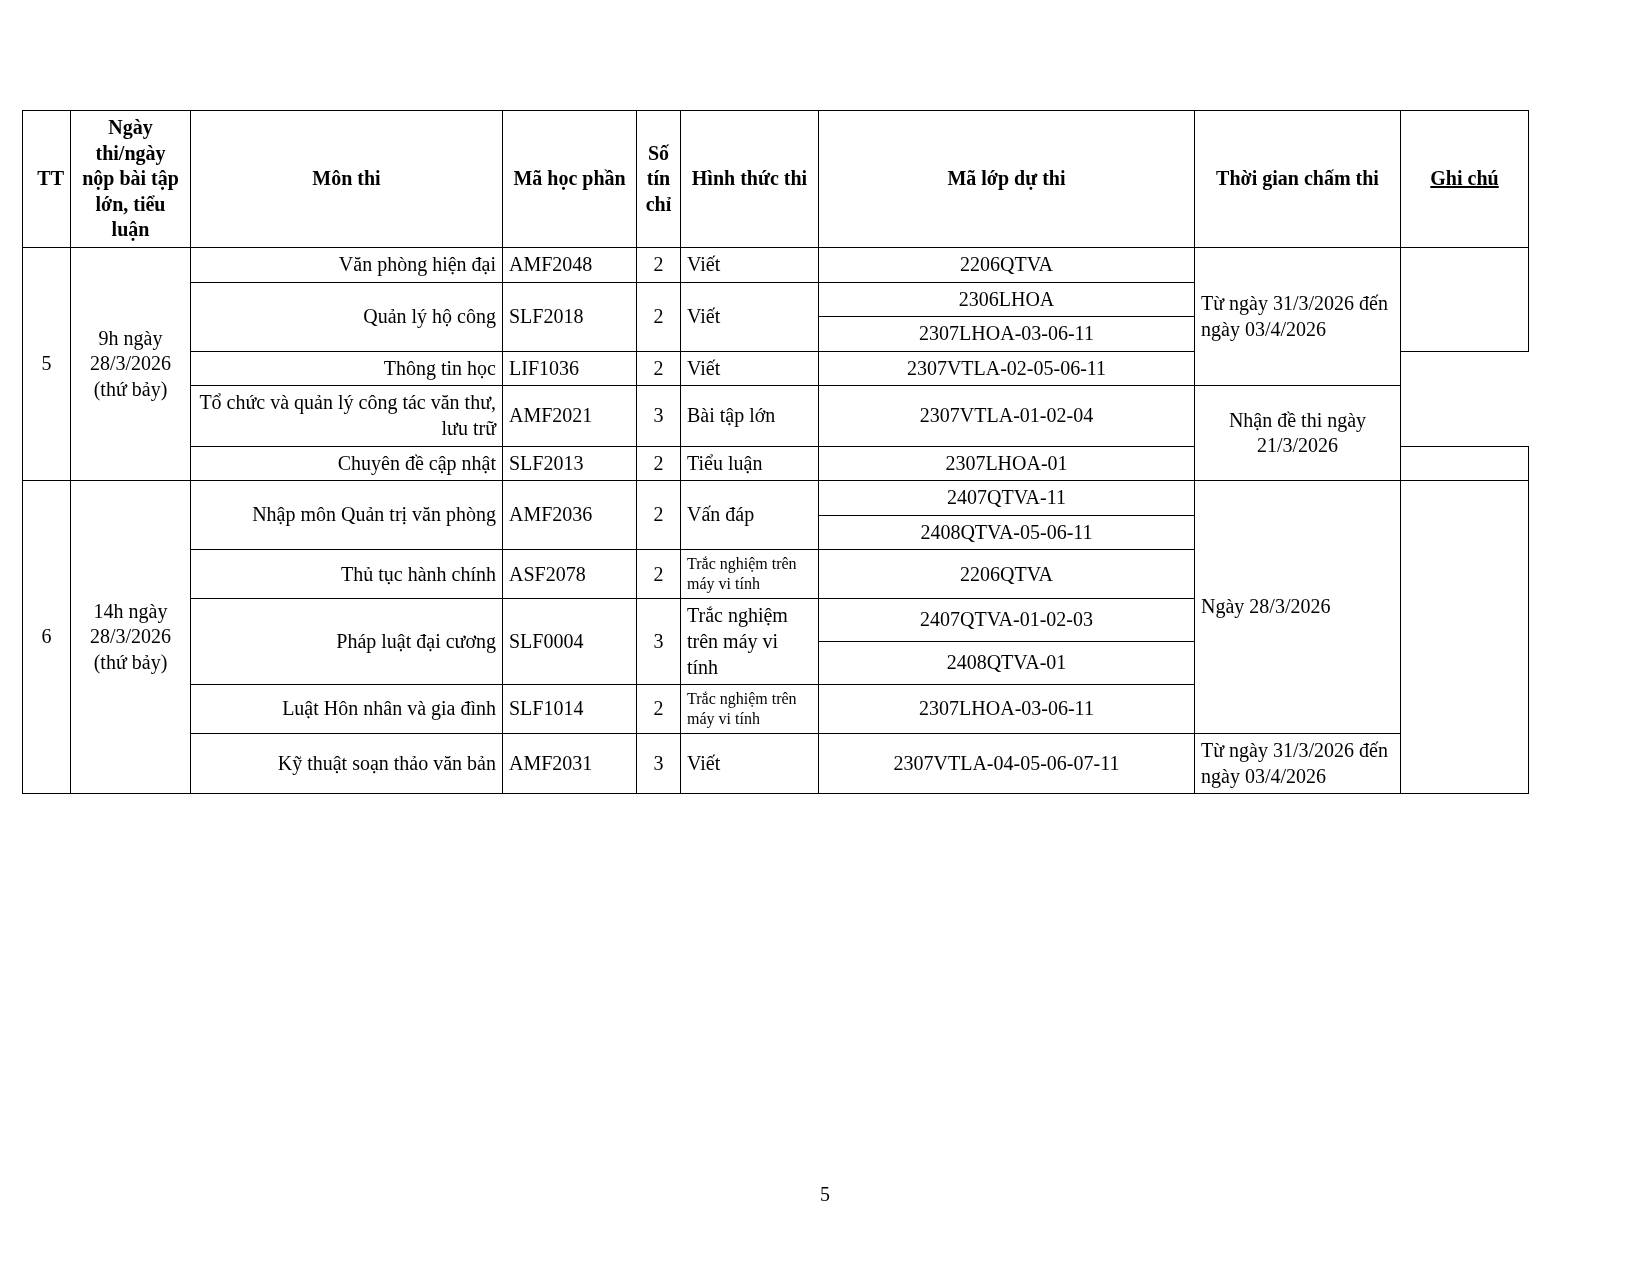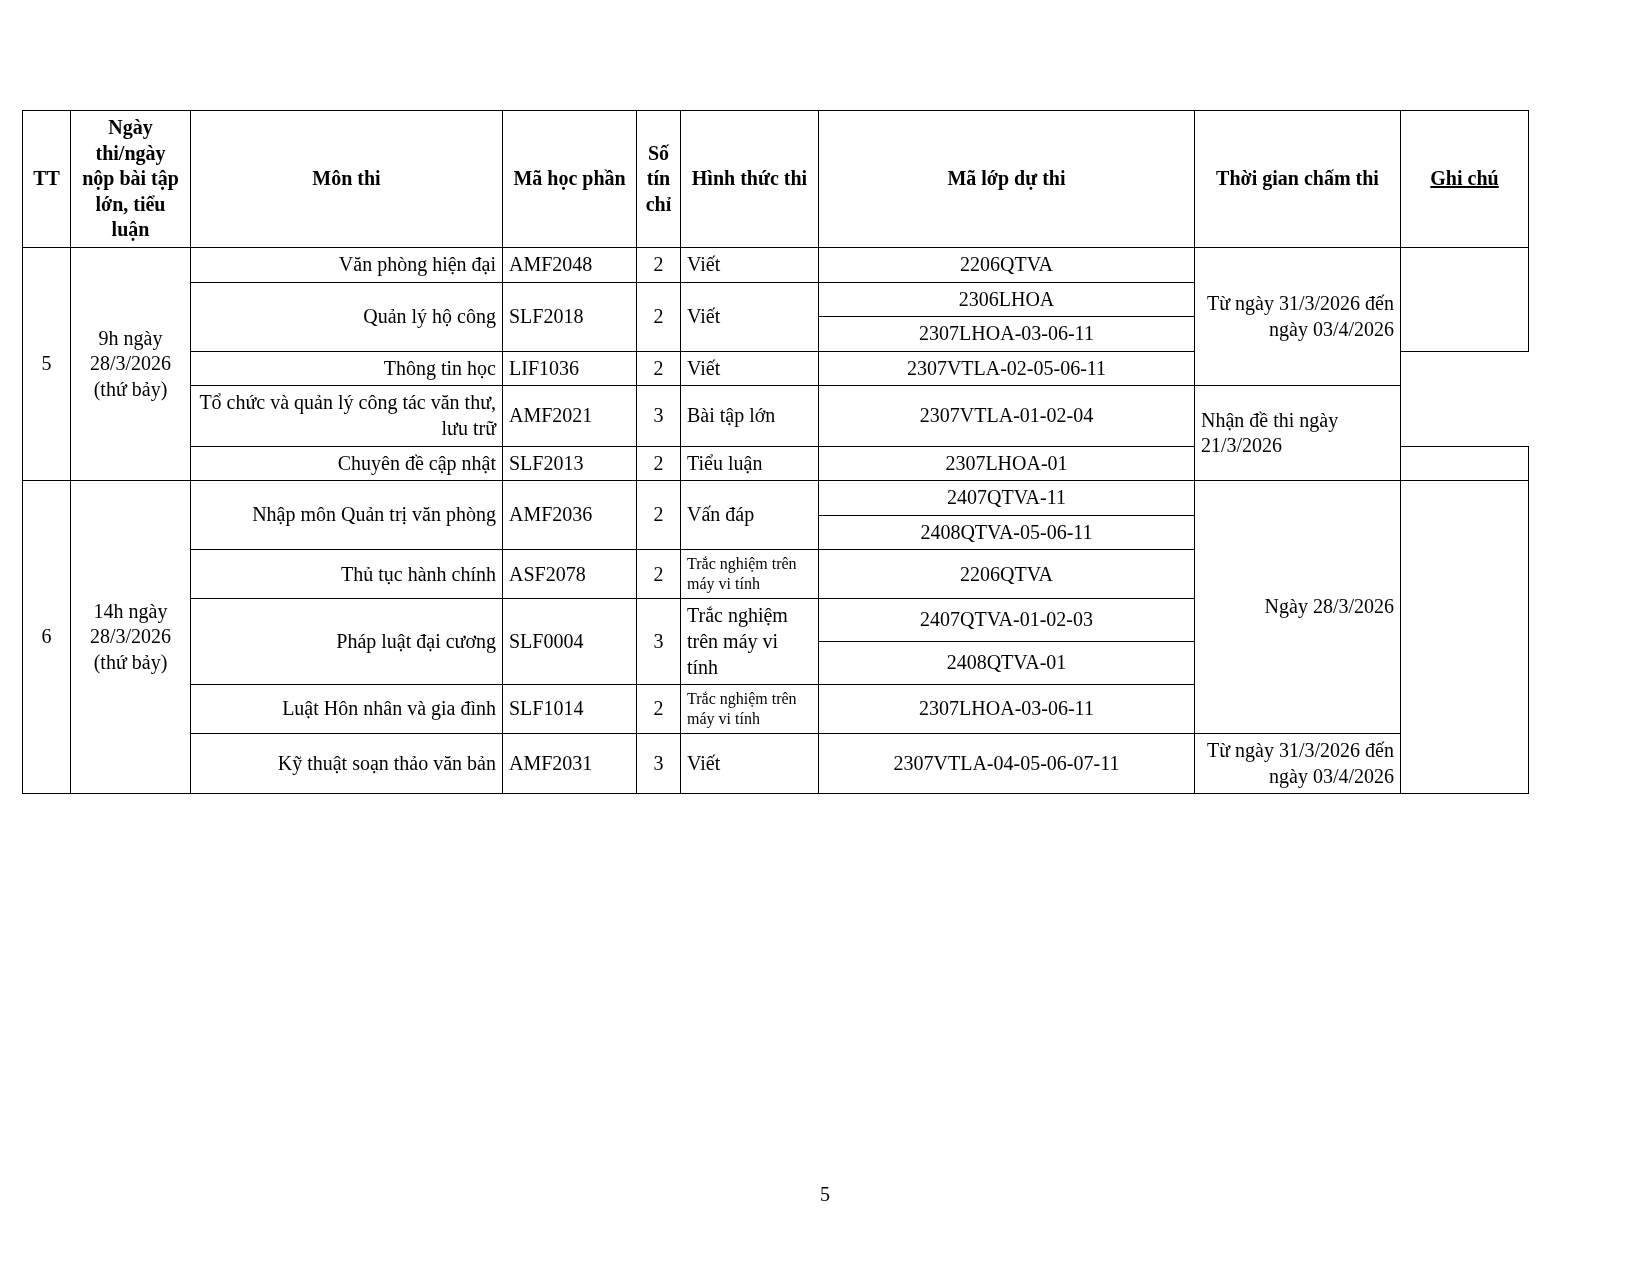--- a/index.html
+++ b/index.html
@@ -37,40 +37,40 @@
     line-height: 1.28;
     box-sizing: border-box;
   }
   
   thead th {
     font-weight: bold;
     text-align: center;
     font-size: 20px;
     padding: 8px 4px;
   }
-  th.h-tt { width: 48px; }
+  th.h-tt { width: 48px; text-align: right; }
   th.h-date { width: 120px; }
   th.h-subject { width: 312px; }
   th.h-code { width: 134px; }
   th.h-credits { width: 44px; }
   th.h-form { width: 138px; }
   th.h-class { width: 376px; }
   th.h-grading { width: 206px; }
   th.h-note { width: 128px; text-decoration: underline; }
 
   td.c-tt { text-align: center; font-size: 21px; }
   td.c-date { text-align: center; font-size: 20px; line-height: 1.35; }
   td.c-subject { text-align: right; font-size: 21px; padding-left: 10px; }
   td.c-code { text-align: left; font-size: 21px; }
   td.c-credits { text-align: center; font-size: 21px; }
   td.c-form { text-align: left; font-size: 21px; }
   td.c-form.small { font-size: 16px; line-height: 1.25; }
   td.c-class { text-align: center; font-size: 21px; }
-  td.c-grading { text-align: right; font-size: 20px; line-height: 1.35; }
-  td.c-note { font-size: 16px; line-height: 1.3; }
+  td.c-grading { text-align: left; font-size: 20px; line-height: 1.35; }
+  td.c-note { text-align: center; font-size: 16px; line-height: 1.3; }
 
   .page-number {
     position: absolute;
     left: 0;
     top: 1183px;
     width: 1650px;
     text-align: center;
     font-size: 20px;
     font-family: "Liberation Serif", serif;
   }

